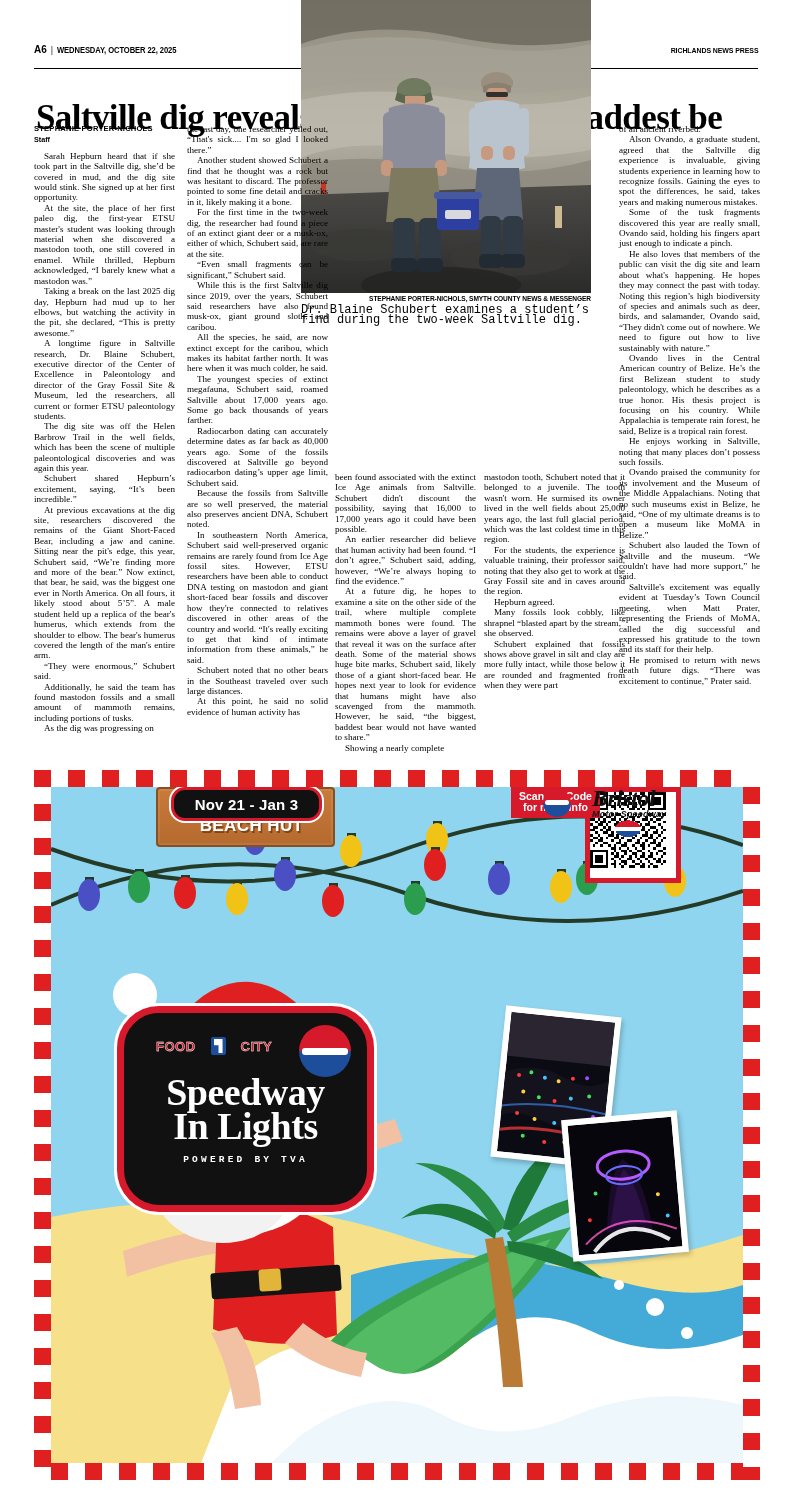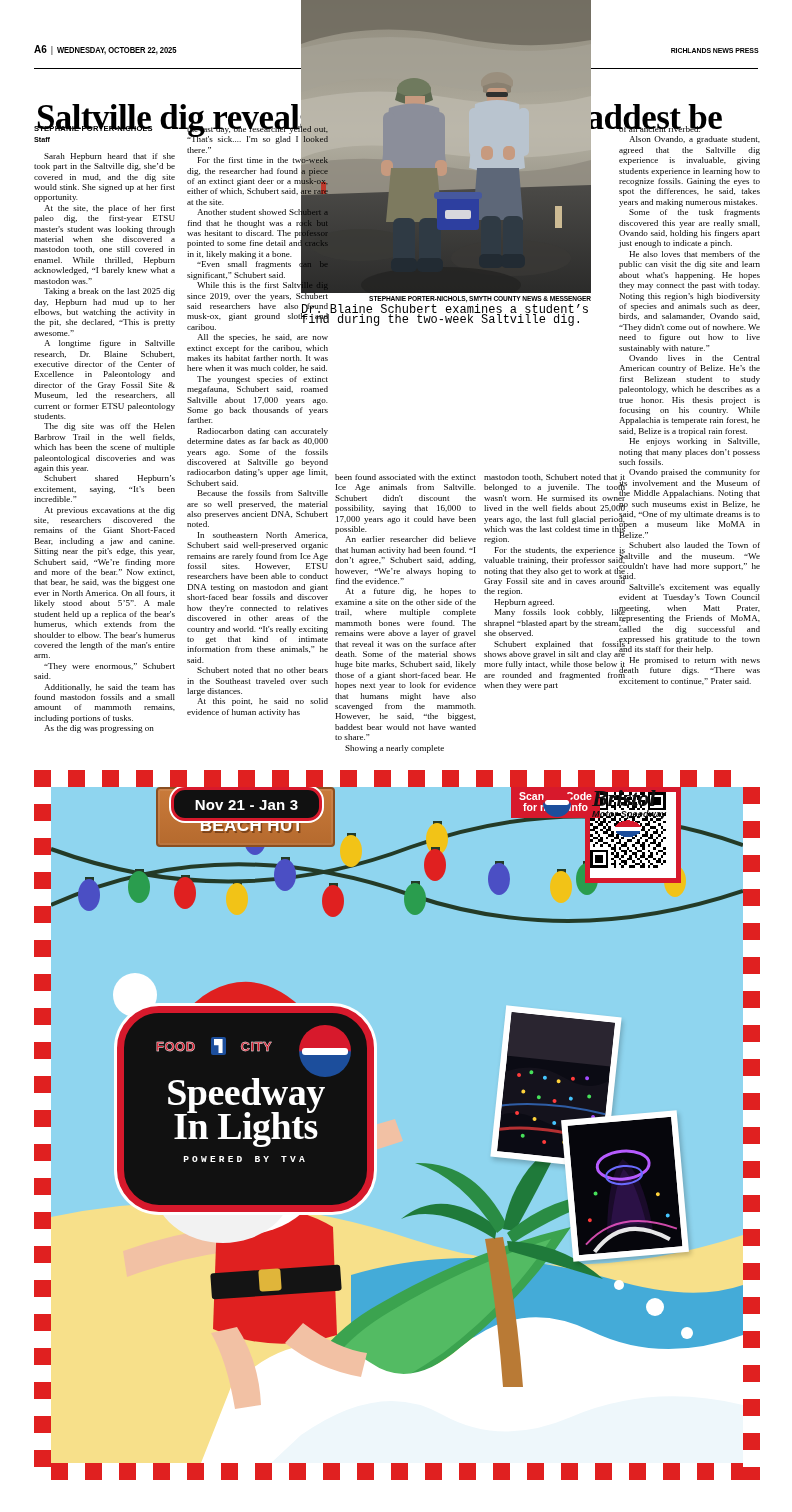--- a/index.html
+++ b/index.html
@@ -368,22 +368,22 @@
       <p>The dig site was off the Helen Barbrow Trail in the well fields, which has been the scene of multiple paleontological discoveries and was again this year.</p>
       <p>Schubert shared Hepburn’s excitement, saying, “It’s been incredible.”</p>
       <p>At previous excavations at the dig site, researchers discovered the remains of the Giant Short-Faced Bear, including a jaw and canine. Sitting near the pit's edge, this year, Schubert said, “We’re finding more and more of the bear.” Now extinct, that bear, he said, was the biggest one ever in North America. On all fours, it likely stood about 5’5”. A male student held up a replica of the bear's humerus, which extends from the shoulder to elbow. The bear's humerus covered the length of the man's entire arm.</p>
       <p>“They were enormous,” Schubert said.</p>
       <p>Additionally, he said the team has found mastodon fossils and a small amount of mammoth remains, including portions of tusks.</p>
       <p>As the dig was progressing on</p>
     </div>
 
     <div class="col c2">
       <p class="noindent">the last day, one researcher yelled out, “That's sick.... I'm so glad I looked there.”</p>
+      <p>Another student showed Schubert a find that he thought was a rock but was hesitant to discard. The professor pointed to some fine detail and cracks in it, likely making it a bone.</p>
       <p>For the first time in the two-week dig, the researcher had found a piece of an extinct giant deer or a musk-ox, either of which, Schubert said, are rare at the site.</p>
-      <p>Another student showed Schubert a find that he thought was a rock but was hesitant to discard. The professor pointed to some fine detail and cracks in it, likely making it a bone.</p>
       <p>“Even small fragments can be significant,” Schubert said.</p>
       <p>While this is the first Saltville dig since 2019, over the years, Schubert said researchers have also found musk-ox, giant ground sloth, and caribou.</p>
       <p>All the species, he said, are now extinct except for the caribou, which makes its habitat farther north. It was here when it was much colder, he said.</p>
       <p>The youngest species of extinct megafauna, Schubert said, roamed Saltville about 17,000 years ago. Some go back thousands of years farther.</p>
       <p>Radiocarbon dating can accurately determine dates as far back as 40,000 years ago. Some of the fossils discovered at Saltville go beyond radiocarbon dating’s upper age limit, Schubert said.</p>
       <p>Because the fossils from Saltville are so well preserved, the material also preserves ancient DNA, Schubert noted.</p>
       <p>In southeastern North America, Schubert said well-preserved organic remains are rarely found from Ice Age fossil sites. However, ETSU researchers have been able to conduct DNA testing on mastodon and giant short-faced bear fossils and discover how they're connected to relatives discovered in other areas of the country and world. “It's really exciting to get that kind of intimate information from these animals,” he said.</p>
       <p>Schubert noted that no other bears in the Southeast traveled over such large distances.</p>
       <p>At this point, he said no solid evidence of human activity has</p>
     </div>

